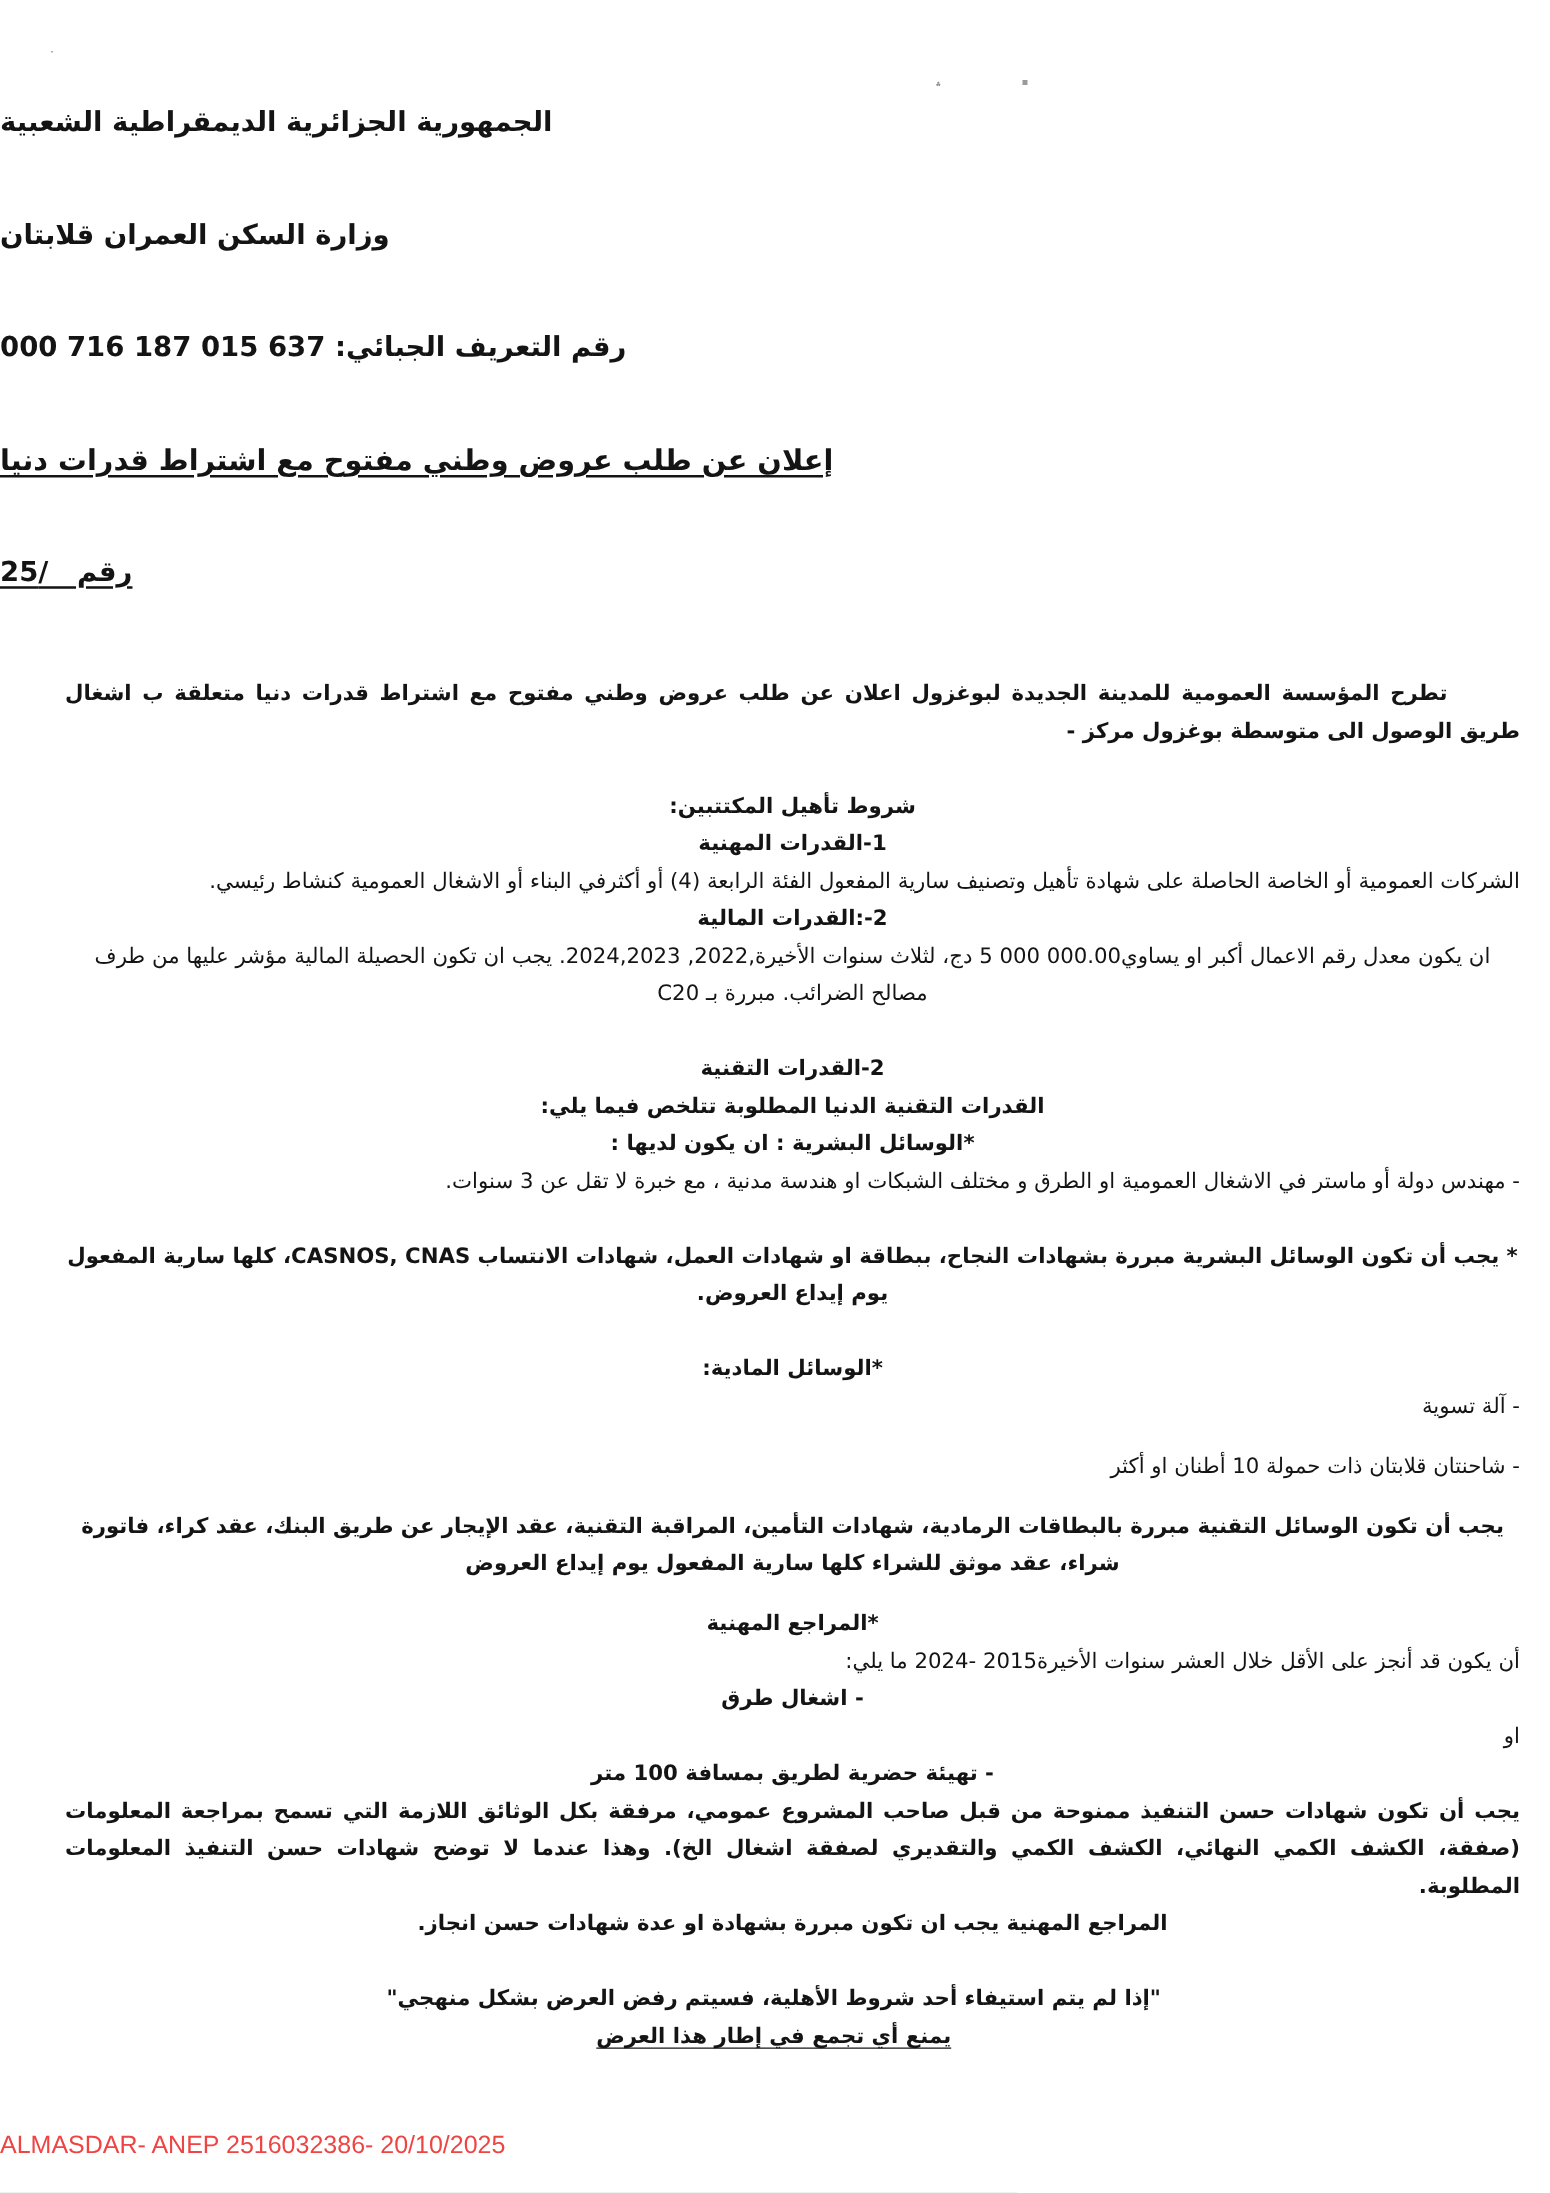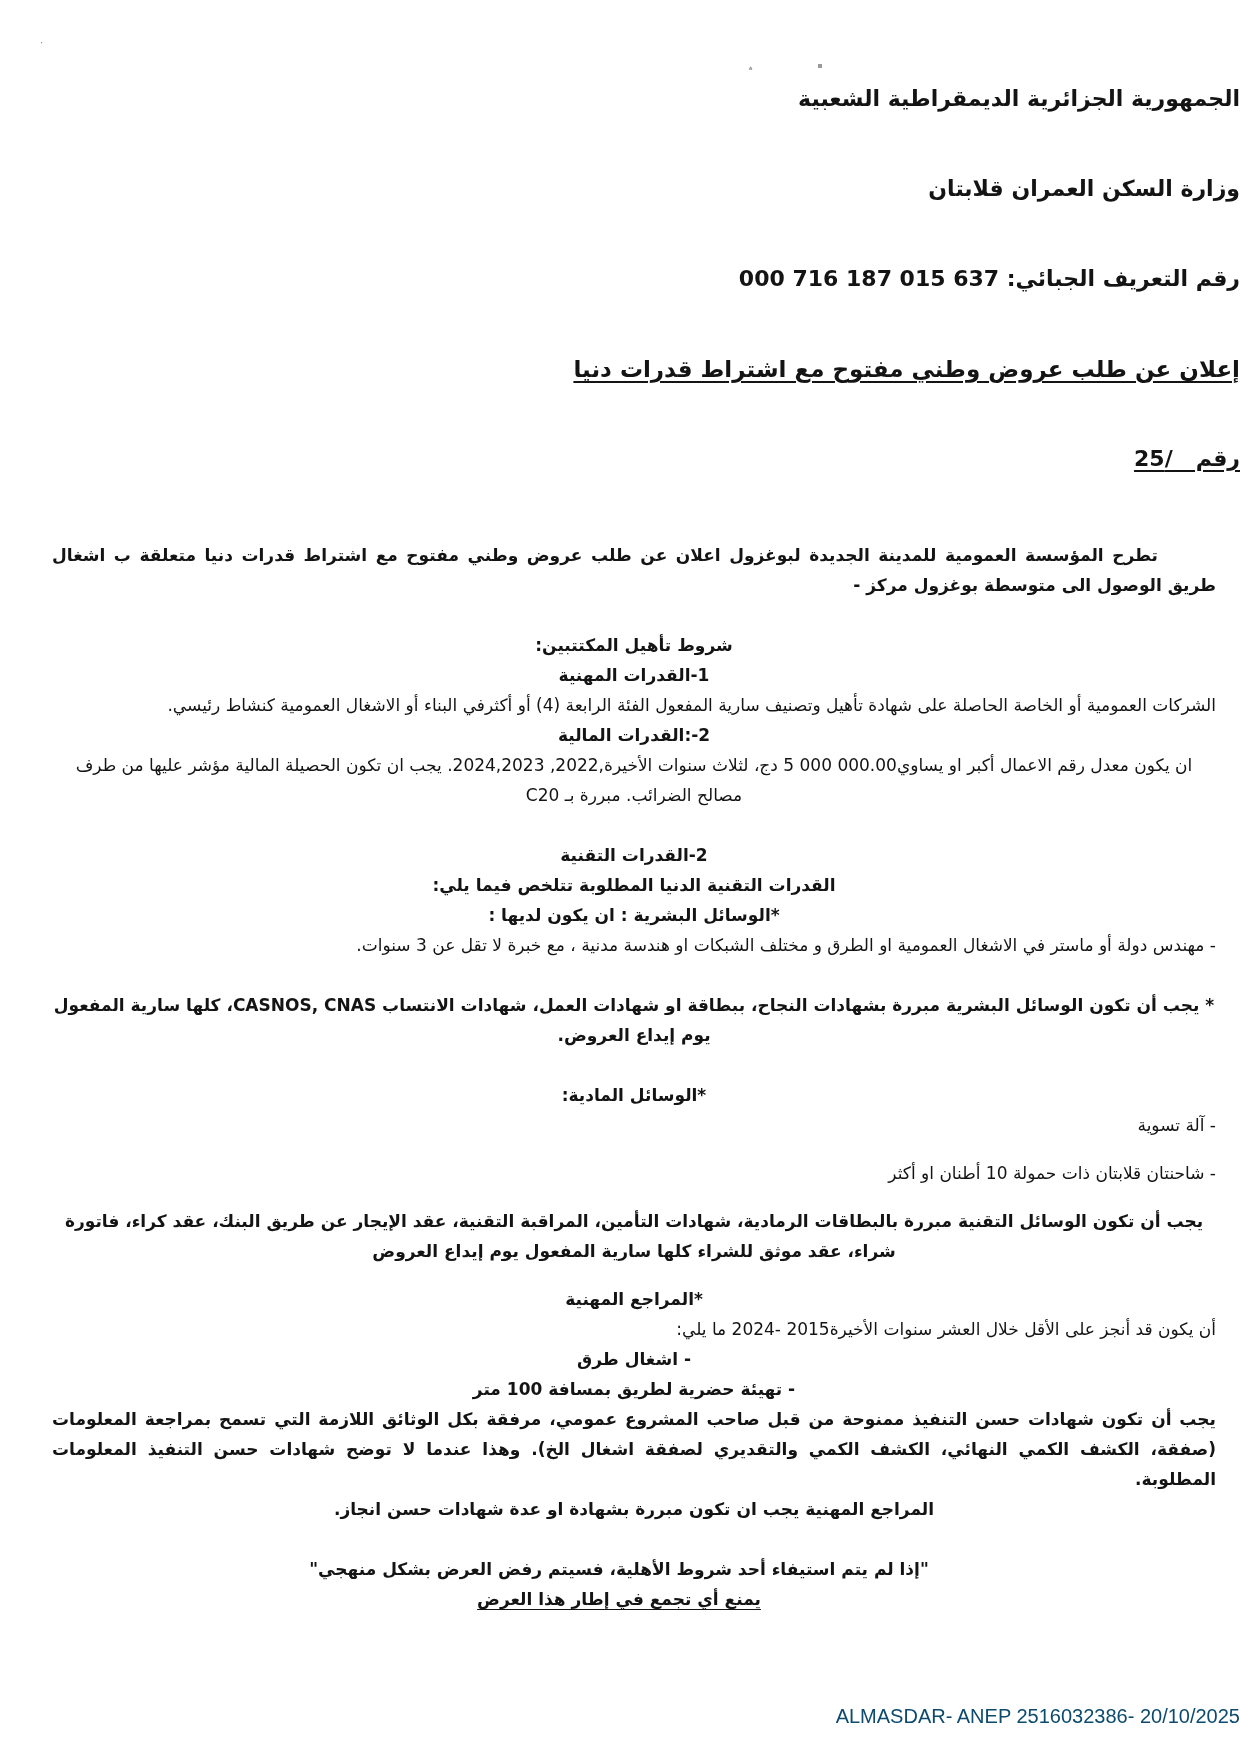--- a/index.html
+++ b/index.html
@@ -9,26 +9,25 @@
     margin:0 auto;
     background:#ffffff;
     color:#141414;
     font-family:"DejaVu Sans",sans-serif;
     overflow:hidden;
   }
   
   .header{
     direction:rtl;
     padding-top:24px;
-    text-align:right;
+    text-align:left;
     font-weight:bold;
     font-size:22px;
     line-height:30px;
     white-space:pre;
-    padding-left:48px;
   }
   .hline{margin:0;}
   .hline.u{text-decoration:underline;text-underline-offset:4px;}
   .hline.title{font-size:23px;}
   
   .body{
     direction:rtl;
     text-align:right;
     padding:6px 24px 0 52px;
     font-size:17px;
@@ -42,25 +41,25 @@
   .u{text-decoration:underline;text-underline-offset:4px;}
   .ti{text-indent:58px;}
   .gs{margin-top:18px;}
   .gm{margin-top:30px;}
   .ind0{margin-right:30px;}
   
   .footer{
     position:absolute;
     left:0;bottom:26px;
     width:100%;
-    text-align:right;
+    text-align:left;
     direction:ltr;
     font-family:"Liberation Sans","DejaVu Sans",sans-serif;
     font-size:20px;
-    color:#0c4a6e;
+    color:#ef4444;
   }
   
   .noise{position:absolute;color:#8a8a8a;font-size:10px;line-height:10px;}
   .n1{left:40px;top:38px;}
   .n2{left:748px;top:66px;font-size:9px;}
   .n3{left:818px;top:64px;width:4px;height:4px;background:#9a9a9a;}
 </style>
 </head>
 <body>
 
@@ -86,20 +85,21 @@
       <p class="para b">*الوسائل البشرية : ان يكون لديها :</p>
       <p class="para n">- مهندس دولة أو ماستر في الاشغال العمومية او الطرق و مختلف الشبكات او هندسة مدنية ، مع خبرة لا تقل عن 3 سنوات.</p>
       <p class="para b c gm">* يجب أن تكون الوسائل البشرية مبررة بشهادات النجاح، ببطاقة او شهادات العمل، شهادات الانتساب CASNOS,  CNAS، كلها سارية المفعول يوم إيداع العروض.</p>
       <p class="para b gm">*الوسائل المادية:</p>
       <p class="para n">- آلة تسوية</p>
       <p class="para n gs">- شاحنتان قلابتان ذات حمولة 10 أطنان او أكثر</p>
       <p class="para b c gs">يجب أن تكون الوسائل التقنية مبررة بالبطاقات الرمادية، شهادات التأمين، المراقبة التقنية، عقد الإيجار عن طريق البنك، عقد كراء، فاتورة شراء، عقد موثق للشراء كلها سارية المفعول يوم إيداع العروض</p>
       <p class="para b gs">*المراجع المهنية</p>
       <p class="para n">أن يكون قد أنجز على الأقل خلال العشر سنوات الأخيرة2015 -2024 ما يلي:</p>
       <p class="para b">- اشغال طرق</p>
+      <p class="para n">او</p>
       <p class="para b">- تهيئة حضرية لطريق بمسافة 100 متر</p>
       <p class="para b j">يجب أن تكون شهادات حسن التنفيذ ممنوحة من قبل صاحب المشروع عمومي، مرفقة بكل الوثائق اللازمة التي تسمح بمراجعة المعلومات (صفقة، الكشف الكمي النهائي، الكشف الكمي والتقديري لصفقة اشغال الخ). وهذا عندما لا توضح شهادات حسن التنفيذ المعلومات المطلوبة.</p>
       <p class="para b c">المراجع المهنية يجب ان تكون مبررة بشهادة او عدة شهادات حسن انجاز.</p>
       <p class="para b gm ind0">"إذا لم يتم استيفاء أحد شروط الأهلية، فسيتم رفض العرض بشكل منهجي"</p>
       <p class="para b u ind0">يمنع أي تجمع في إطار هذا العرض</p>
     </div>
 
   <div class="footer">ALMASDAR- ANEP 2516032386- 20/10/2025</div>
 
   <span class="noise n1">·</span>

